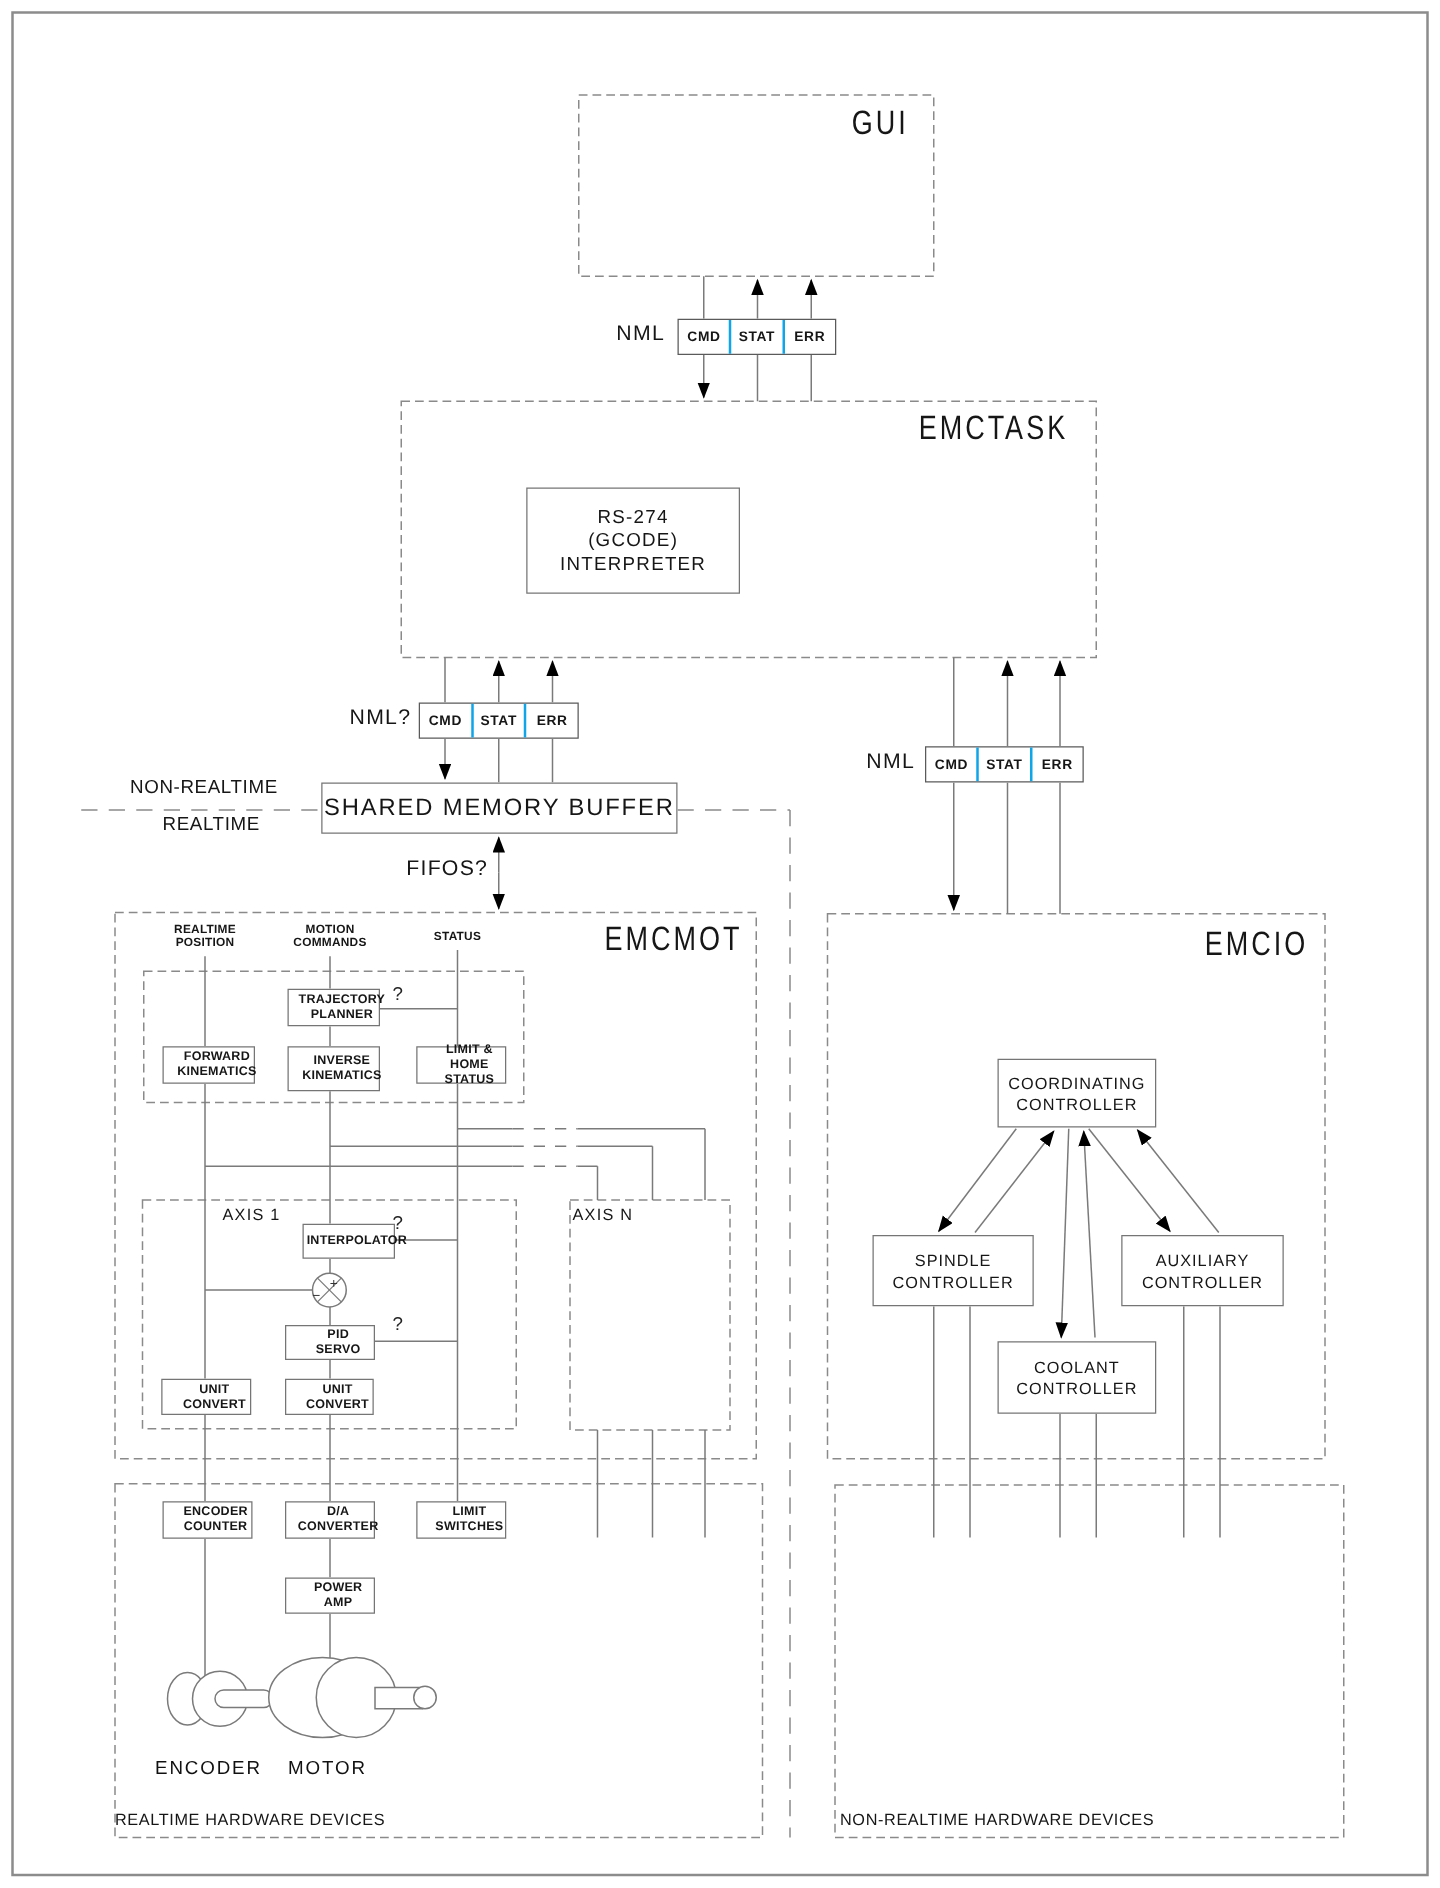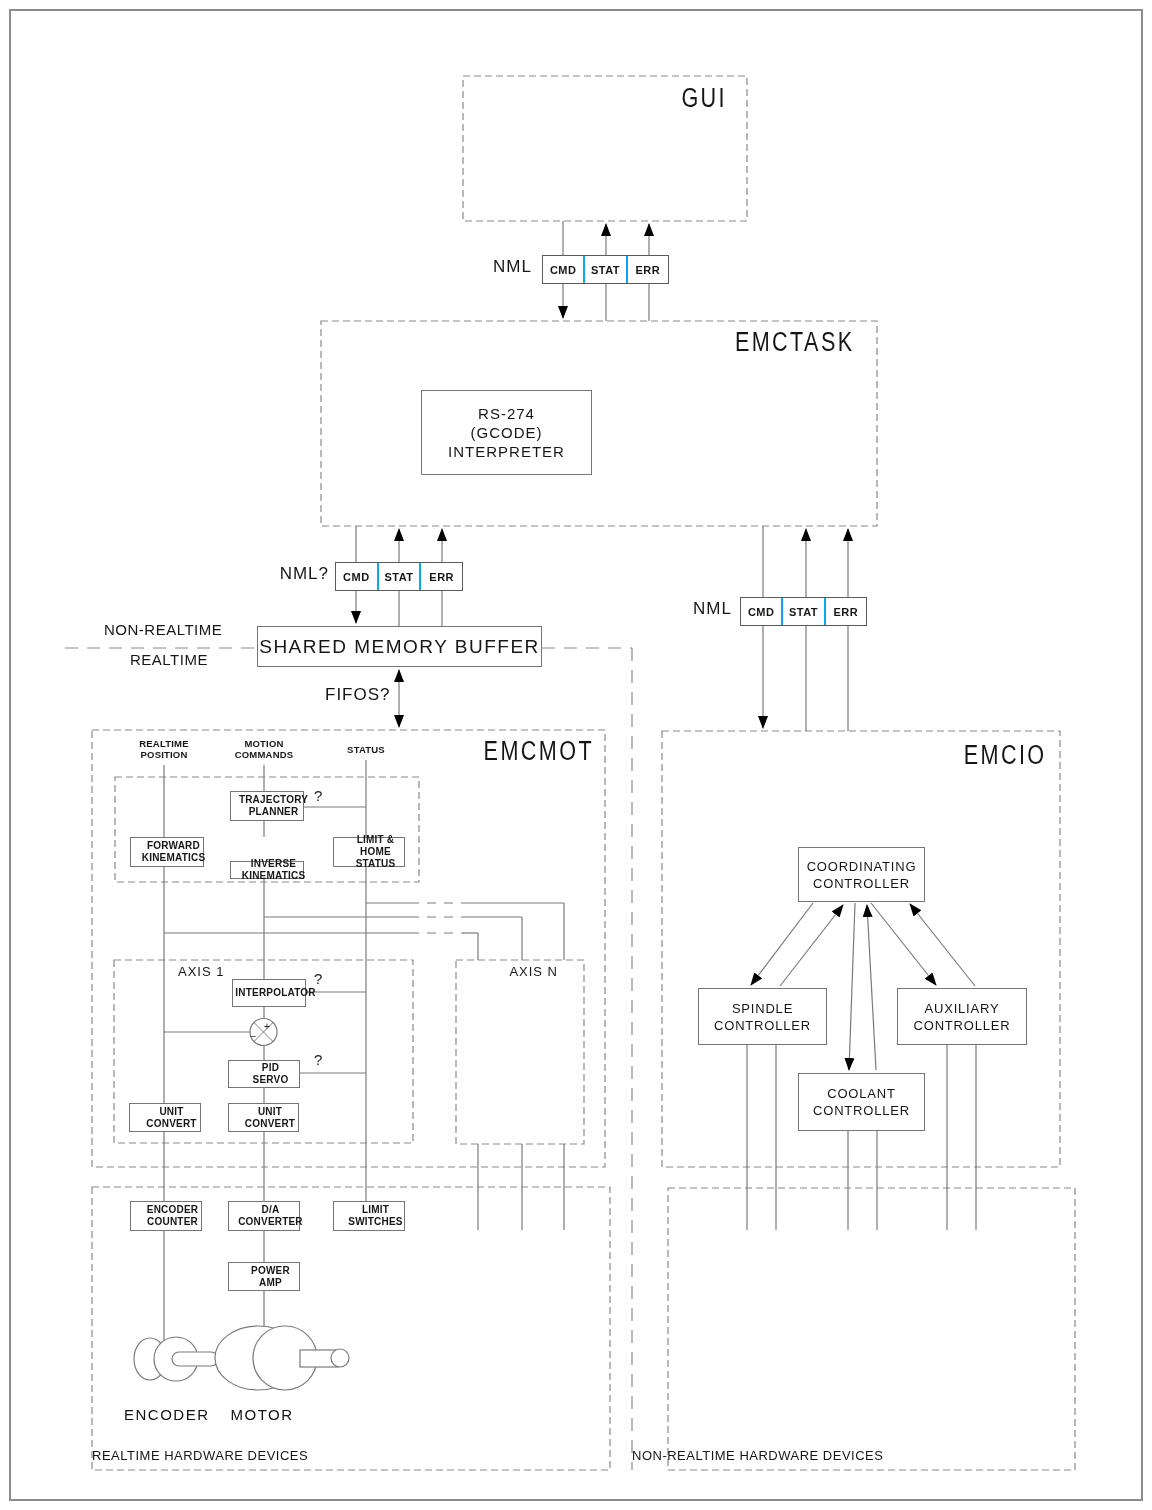--- a/index.html
+++ b/index.html
@@ -223,33 +223,33 @@
   <div class="box t10" style="left:230px;top:791px;width:74px;height:30px">
     <span class="l">TRAJECTORY</span>
     <span class="l">PLANNER</span>
   </div>
   <div class="lbl qmark" style="left:314px;top:787px">?</div>
 
   <div class="box t10" style="left:130px;top:837px;width:74px;height:30px">
     <span class="l">FORWARD</span>
     <span class="l">KINEMATICS</span>
   </div>
-  <div class="box t10" style="left:230px;top:861px;width:74px;height:18px">
+  <div class="box t10" style="left:230px;top:837px;width:74px;height:36px">
     <span class="l">INVERSE</span>
     <span class="l">KINEMATICS</span>
   </div>
   <div class="box t10" style="left:333px;top:837px;width:72px;height:30px">
     <span class="l">LIMIT &amp; HOME</span>
     <span class="l">STATUS</span>
   </div>
 
   <div class="lbl axlbl" style="left:178px;top:964px">AXIS 1</div>
-  <div class="lbl axlbl" style="left:474px;top:964px;width:84px;text-align:right">AXIS N</div>
-
-  <div class="box t10" style="left:232px;top:979px;width:74px;height:28px">
+  <div class="lbl axlbl" style="left:458px;top:964px;width:84px;text-align:left">AXIS N</div>
+
+  <div class="box t10" style="left:242px;top:979px;width:74px;height:28px">
     <span class="l">INTERPOLATOR</span>
   </div>
   <div class="lbl qmark" style="left:314px;top:970px">?</div>
 
   <div class="box t10" style="left:228px;top:1060px;width:72px;height:28px">
     <span class="l">PID</span>
     <span class="l">SERVO</span>
   </div>
   <div class="lbl qmark" style="left:314px;top:1051px">?</div>
 
@@ -293,14 +293,14 @@
   </div>
   <div class="box t10" style="left:228px;top:1262px;width:72px;height:29px">
     <span class="l">POWER</span>
     <span class="l">AMP</span>
   </div>
 
   <div class="mach" style="left:124px;top:1406px;width:80px">ENCODER</div>
   <div class="mach" style="left:224px;top:1406px;width:76px">MOTOR</div>
 
   <div class="lbl cap" style="left:92px;top:1448px;width:518px">REALTIME HARDWARE DEVICES</div>
-  <div class="lbl cap" style="left:632px;top:1448px;width:407px">NON-REALTIME HARDWARE DEVICES</div>
+  <div class="lbl cap" style="left:672px;top:1448px;width:407px">NON-REALTIME HARDWARE DEVICES</div>
 </div>
 
 </body></html>

